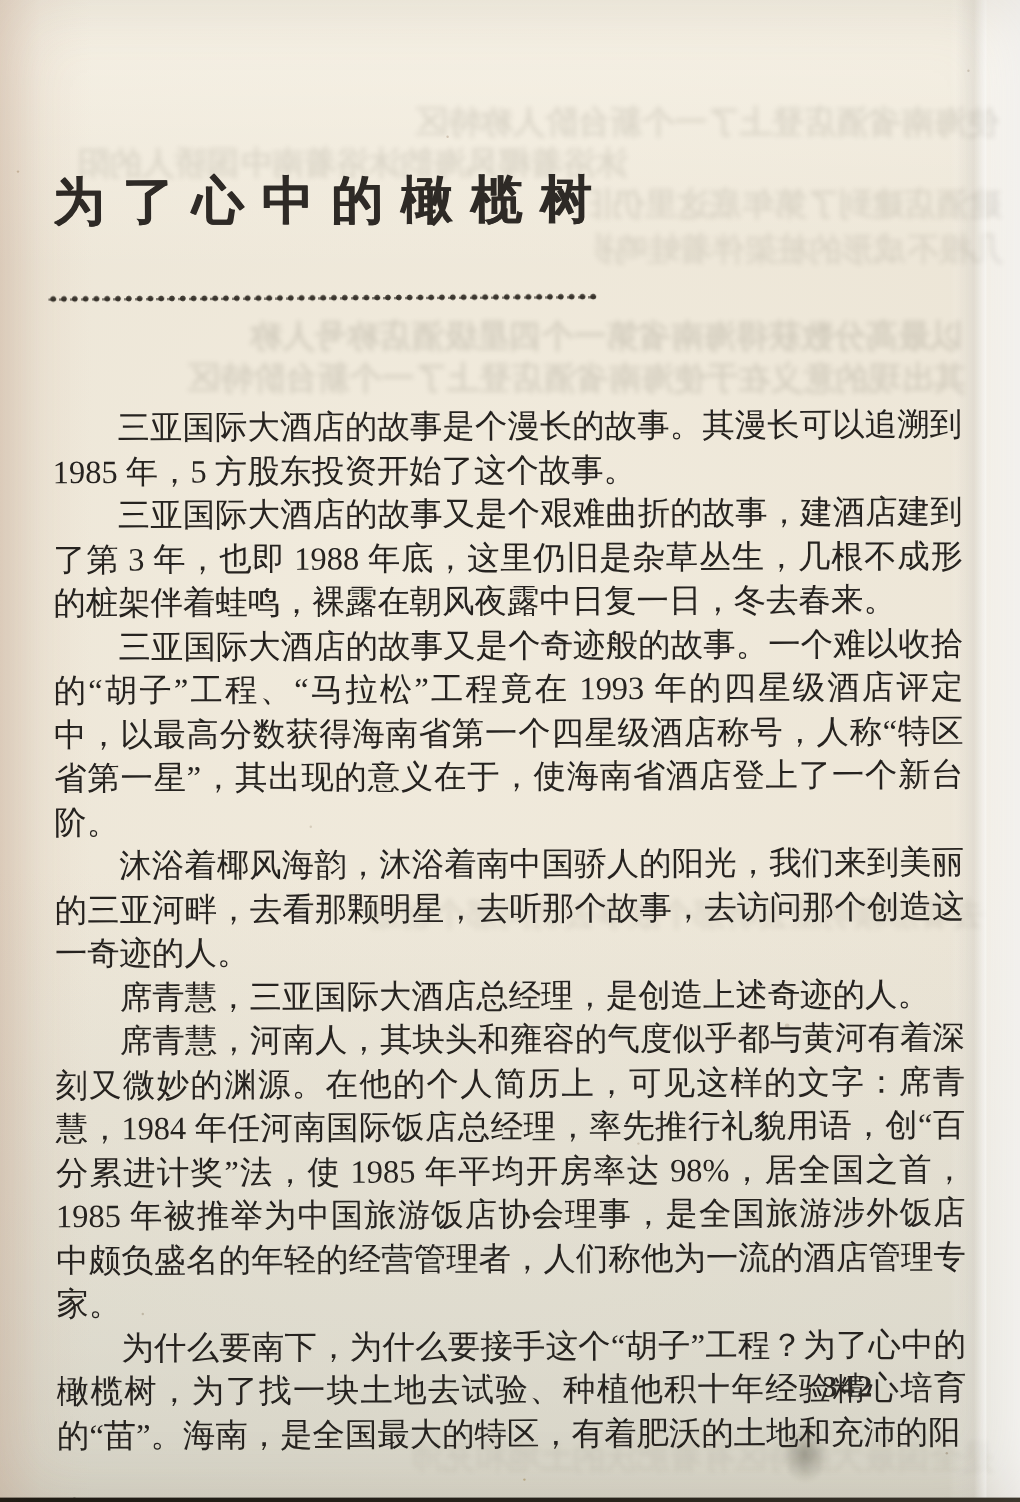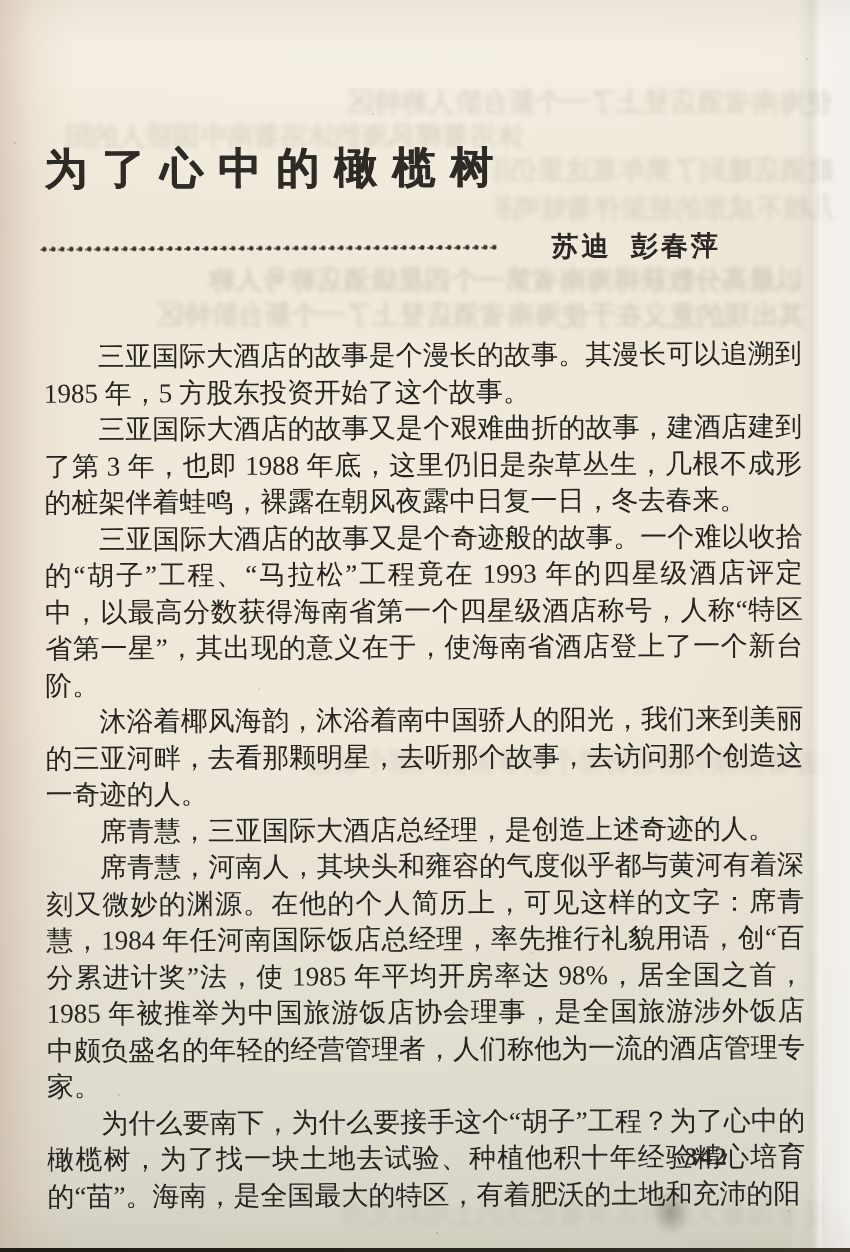--- a/index.html
+++ b/index.html
@@ -102,21 +102,20 @@
 <div class="ghost" style="left:46px;top:297px;width:758px;font-size:27px;opacity:.15;">其出现的意义在于使海南省酒店登上了一个新台阶特区</div>
 <div class="ghost" style="left:300px;top:744px;width:520px;font-size:27px;opacity:.09;">去看那颗明星去听那个故事去访问那个创造</div>
 <div class="ghost" style="left:228px;top:1196px;width:600px;font-size:27px;opacity:.07;">是全国最大的特区有着肥沃的土地和充沛</div>
 
 <div class="content">
 
   <h1 class="article-title" style="margin:0;">为了心中的橄榄树</h1>
 
   <div class="title-divider"></div>
 
-  <div class="byline">苏迪  彭春萍</div>
 
   <div class="body-text">
     <p>三亚国际大酒店的故事是个漫长的故事。其漫长可以追溯到 1985 年，5 方股东投资开始了这个故事。</p>
     <p>三亚国际大酒店的故事又是个艰难曲折的故事，建酒店建到了第 3 年，也即 1988 年底，这里仍旧是杂草丛生，几根不成形的桩架伴着蛙鸣，裸露在朝风夜露中日复一日，冬去春来。</p>
     <p>三亚国际大酒店的故事又是个奇迹般的故事。一个难以收拾的“胡子”工程、“马拉松”工程竟在 1993 年的四星级酒店评定中，以最高分数获得海南省第一个四星级酒店称号，人称“特区省第一星”，其出现的意义在于，使海南省酒店登上了一个新台阶。</p>
     <p>沐浴着椰风海韵，沐浴着南中国骄人的阳光，我们来到美丽的三亚河畔，去看那颗明星，去听那个故事，去访问那个创造这一奇迹的人。</p>
     <p>席青慧，三亚国际大酒店总经理，是创造上述奇迹的人。</p>
     <p>席青慧，河南人，其块头和雍容的气度似乎都与黄河有着深刻又微妙的渊源。在他的个人简历上，可见这样的文字：席青慧，1984 年任河南国际饭店总经理，率先推行礼貌用语，创“百分累进计奖”法，使 1985 年平均开房率达 98%，居全国之首，1985 年被推举为中国旅游饭店协会理事，是全国旅游涉外饭店中颇负盛名的年轻的经营管理者，人们称他为一流的酒店管理专家。</p>
     <p>为什么要南下，为什么要接手这个“胡子”工程？为了心中的橄榄树，为了找一块土地去试验、种植他积十年经验精心培育的“苗”。海南，是全国最大的特区，有着肥沃的土地和充沛的阳</p>
   </div>

